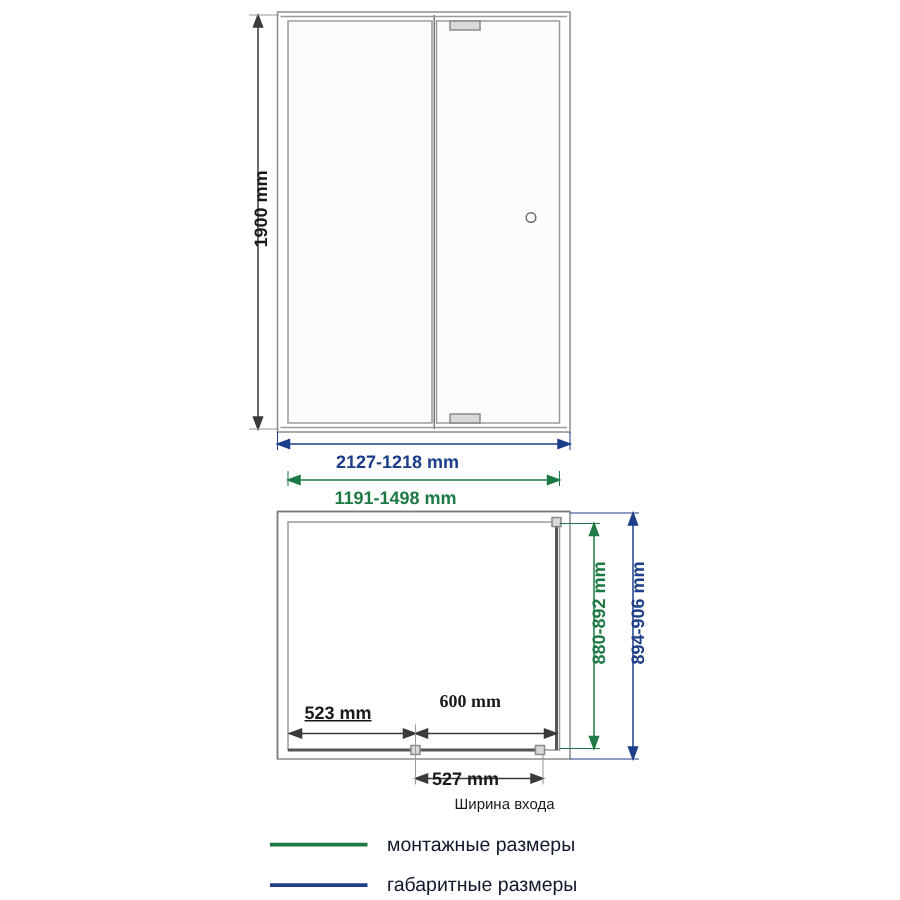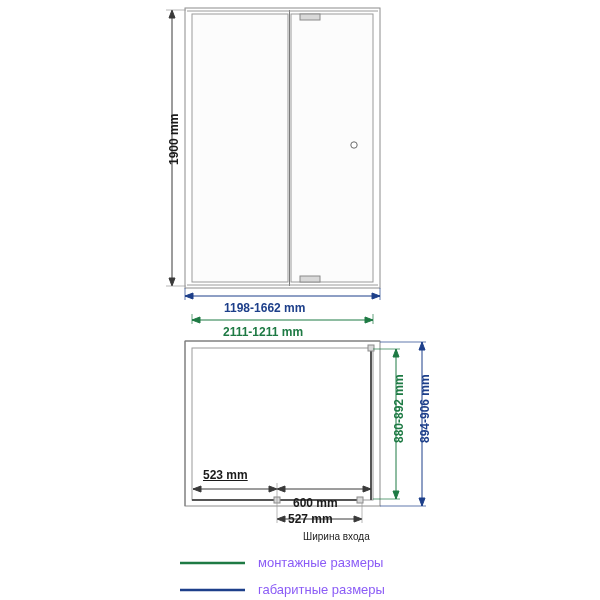--- a/index.html
+++ b/index.html
@@ -28,21 +28,21 @@
   .lbl.green { color: #1e7a44; }
   .lbl.blue  { color: #1d3f8a; }
   .lbl.small { font-size: 10px; font-weight: normal; }
   .vert {
     transform-origin: 0 0;
     transform: rotate(-90deg);
   }
   .legend-text {
     position: absolute;
     font-size: 13px;
-    color: #8b5cf6;
+    color: #0f172a;
     white-space: nowrap;
   }
   svg { position: absolute; top: 0; left: 0; }
 </style>
 </head>
 <body>
 
 <div id="stage">
 
   <svg width="600" height="600" viewBox="0 0 600 600">
@@ -147,31 +147,31 @@
     </g>
 
     <g stroke-width="2.5">
       <line x1="180" y1="563" x2="245" y2="563" stroke="#1e7a44"></line>
       <line x1="180" y1="590" x2="245" y2="590" stroke="#1d3f8a"></line>
     </g>
   </svg>
 
   <div class="lbl vert" style="left:167px; top:165px;">1900 mm</div>
 
-  <div class="lbl blue" style="left:224px; top:301px;">1198-1662 mm</div>
+  <div class="lbl blue" style="left:224px; top:301px;">2127-1218 mm</div>
 
-  <div class="lbl green" style="left:223px; top:325px;">2111-1211 mm</div>
+  <div class="lbl green" style="left:223px; top:325px;">1191-1498 mm</div>
 
   <div class="lbl green vert" style="left:392px; top:443px;">880-892 mm</div>
 
   <div class="lbl blue vert" style="left:418px; top:443px;">894-906 mm</div>
 
   <div class="lbl" style="left:203px; top:468px;text-decoration:underline;">523 mm</div>
 
-  <div class="lbl" style="left:293px; top:496px;">600 mm</div>
+  <div class="lbl" style="left:293px; top:460px;font-family:Liberation Serif, serif;">600 mm</div>
 
   <div class="lbl" style="left:288px; top:512px;">527 mm</div>
 
   <div class="lbl small" style="left:258px; top:531px;margin-left:45px;">Ширина входа</div>
 
   <div class="legend-text" style="left:258px; top:555px;">монтажные размеры</div>
 
   <div class="legend-text" style="left:258px; top:582px;text-align:right;">габаритные размеры</div>
 
 </div>

